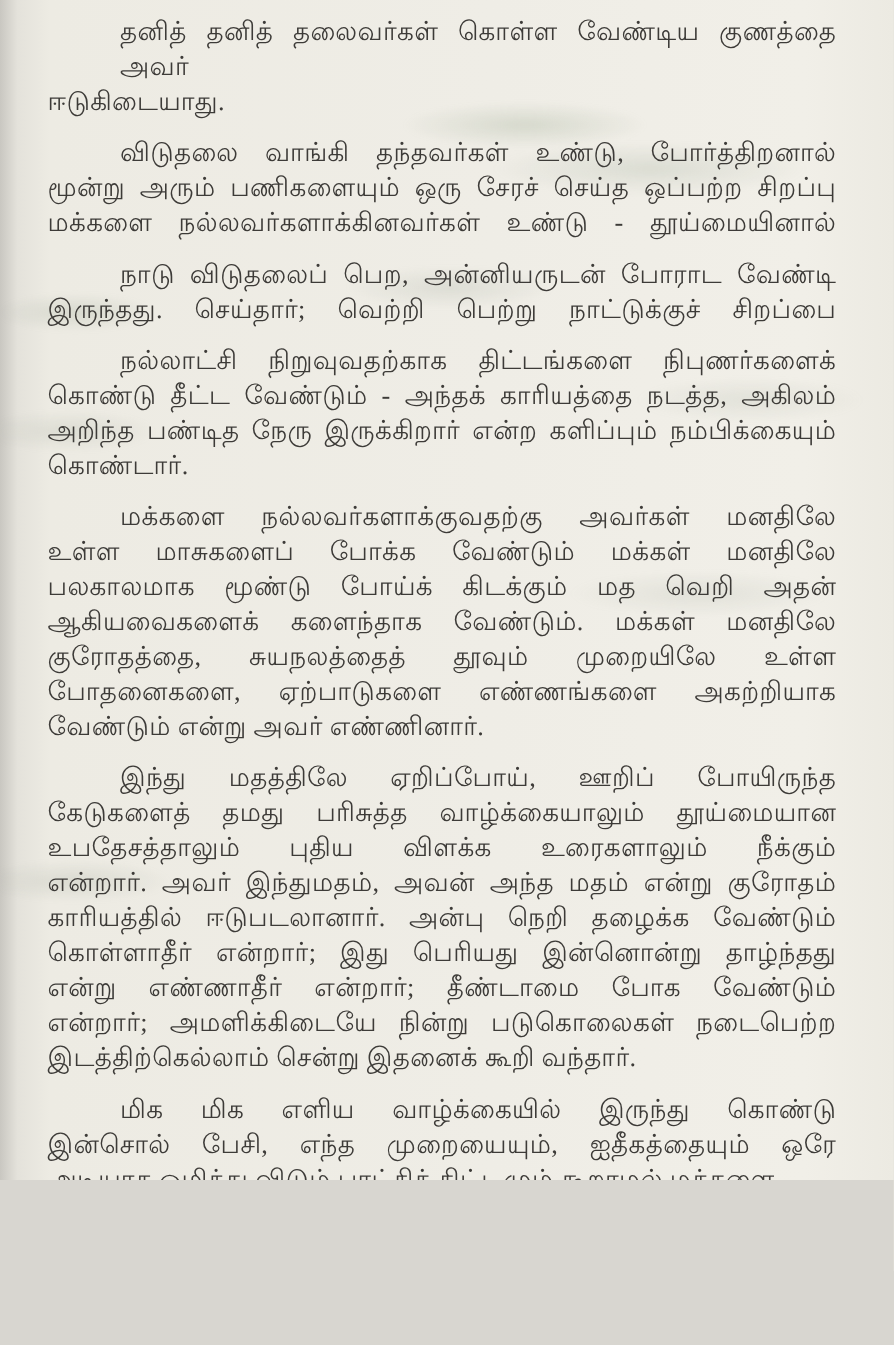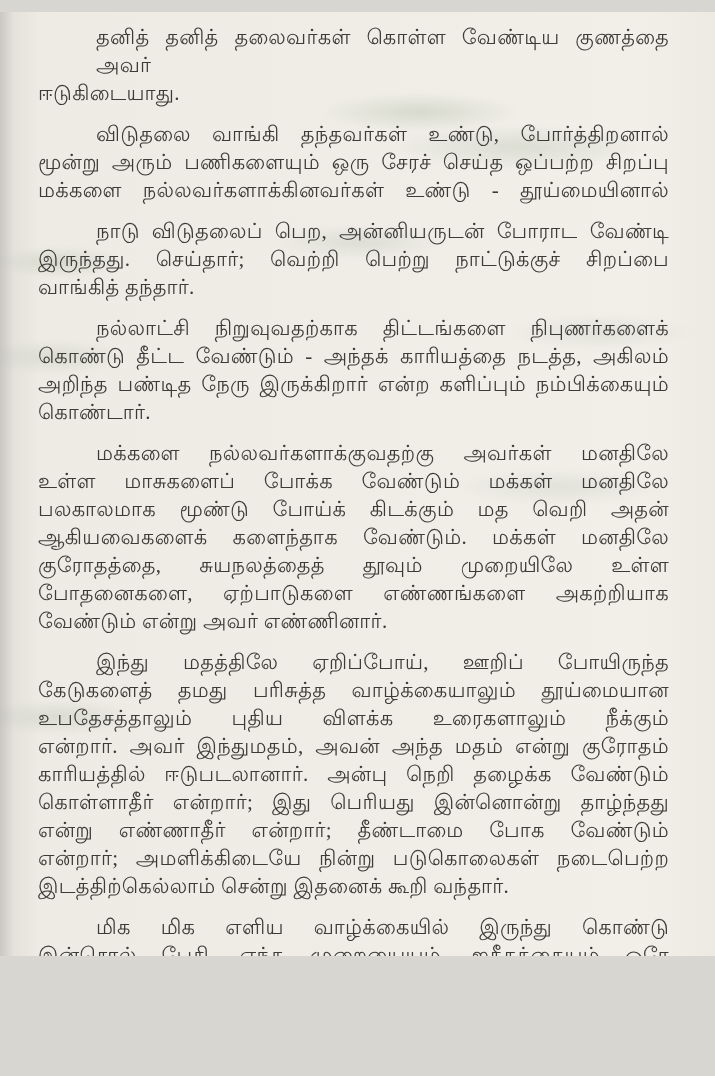--- a/index.html
+++ b/index.html
@@ -5,21 +5,21 @@
   html, body {
     margin: 0;
     padding: 0;
     background: #d8d6d0;
     font-family: "Liberation Serif", "DejaVu Serif", serif;
   }
   .page {
     position: relative;
     width: 715px;
     height: 944px;
-    margin: 12px auto;
+    margin: 0 auto;
     background:
       linear-gradient(90deg, #c9c7c1 0px, #e4e2db 14px, #edebe3 40px, #efede6 55%, #f1efe8 90%, #eceae2 100%),
       #edebe3;
     overflow: hidden;
     box-sizing: border-box;
   }
   
   .bleed {
     position: absolute;
     inset: 0;
@@ -69,21 +69,20 @@
         <div class="line last">ஈடுகிடையாது.</div>
       </div>
       <div class="para">
         <div class="line first">விடுதலை வாங்கி தந்தவர்கள் உண்டு, போர்த்திறனால்</div>
         <div class="line">மூன்று அரும் பணிகளையும் ஒரு சேரச் செய்த ஒப்பற்ற சிறப்பு</div>
         <div class="line">மக்களை நல்லவர்களாக்கினவர்கள் உண்டு - தூய்மையினால்</div>
       </div>
       <div class="para">
         <div class="line first">நாடு விடுதலைப் பெற, அன்னியருடன் போராட வேண்டி</div>
         <div class="line">இருந்தது. செய்தார்; வெற்றி பெற்று நாட்டுக்குச் சிறப்பை</div>
-        <div class="line last">வாங்கித் தந்தார்.</div>
       </div>
       <div class="para">
         <div class="line first">நல்லாட்சி நிறுவுவதற்காக திட்டங்களை நிபுணர்களைக்</div>
         <div class="line">கொண்டு தீட்ட வேண்டும் - அந்தக் காரியத்தை நடத்த, அகிலம்</div>
         <div class="line">அறிந்த பண்டித நேரு இருக்கிறார் என்ற களிப்பும் நம்பிக்கையும்</div>
         <div class="line last">கொண்டார்.</div>
       </div>
       <div class="para">
         <div class="line first">மக்களை நல்லவர்களாக்குவதற்கு அவர்கள் மனதிலே</div>
         <div class="line">உள்ள மாசுகளைப் போக்க வேண்டும் மக்கள் மனதிலே</div>

